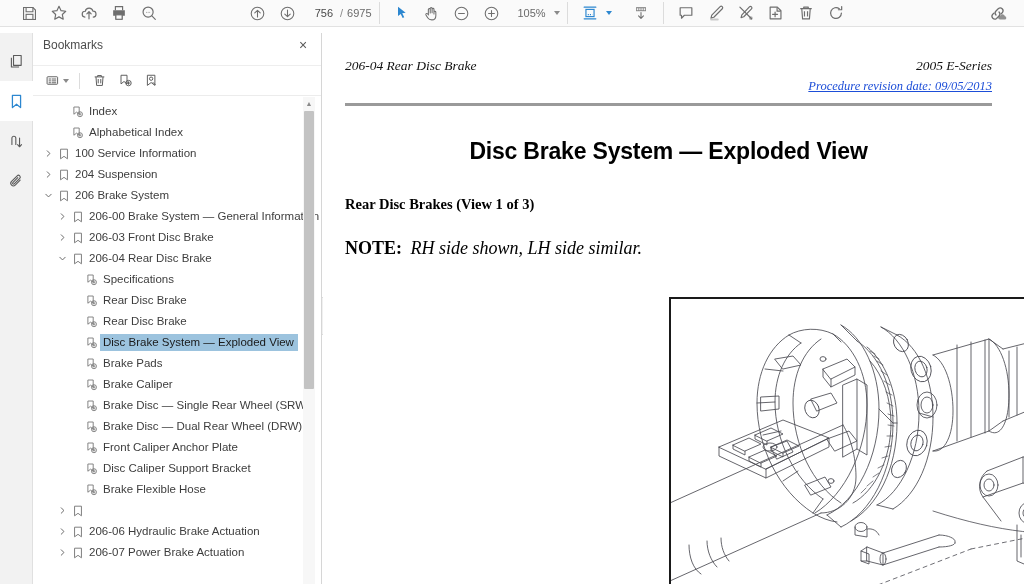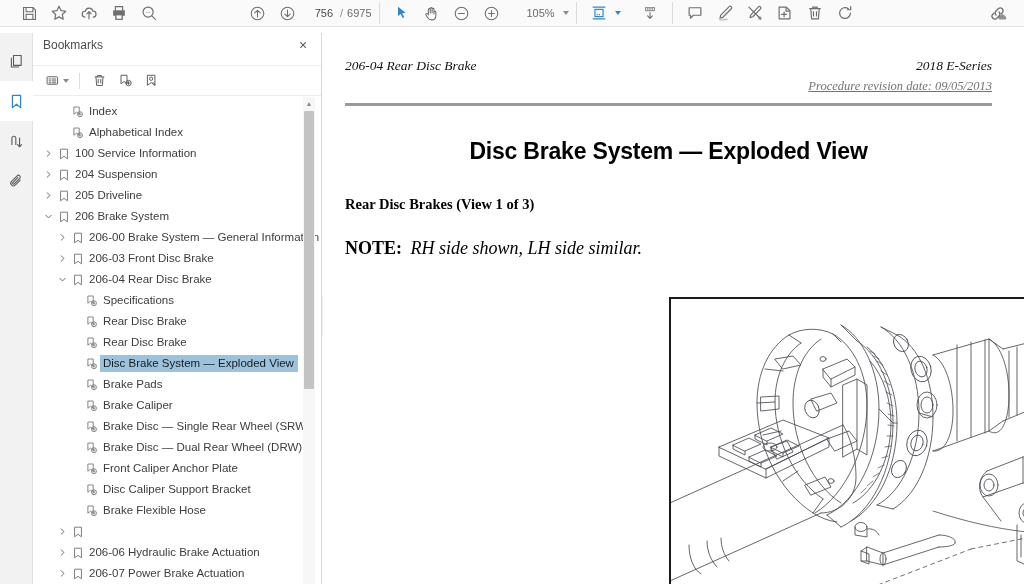--- a/index.html
+++ b/index.html
@@ -37,21 +37,21 @@
     display: flex; align-items: center; font-size: 11px; color: #555;
     margin-left: 6px;
   }
   .pagebox .cur {
     min-width: 28px; text-align: right; color: #4a4a4a; padding: 2px 3px;
   }
   .pagebox .sl { margin: 0 4px; color: #8a8a8a; }
   .pagebox .tot { color: #6a6a6a; }
   .zoombox {
     display: flex; align-items: center; font-size: 11px; color: #6a6a6a;
-    margin-left: 19px; cursor: pointer;
+    margin-left: 10px; cursor: pointer;
   }
   .zoombox .zval { min-width: 30px; text-align: center; }
   .caret {
     width: 0; height: 0; margin-left: 7px;
     border-left: 3.5px solid transparent;
     border-right: 3.5px solid transparent;
     border-top: 4px solid #8a8a8a;
   }
   .caret.blue { border-top-color: #2c87d0; }
 
@@ -162,21 +162,21 @@
   }
   .doc-head {
     display: flex; justify-content: space-between; align-items: flex-start;
     font-family: "Liberation Serif", serif;
   }
   .doc-head .col-l, .doc-head .col-r { line-height: 21px; }
   .doc-head .col-r { text-align: right; }
   .hdr-line { font-style: italic; font-size: 13.5px; color: #111; white-space: nowrap;}
   .hdr-line.caps { font-size: 13.5px; }
   .hdr-link {
-    font-style: italic; font-size: 12.5px; color: #737373;
+    font-style: italic; font-size: 12.5px; color: #1d4ed8;
     text-decoration: underline; white-space: nowrap;
   }
   .hdr-rule {
     height: 3px; background: #9a9a9a; margin-top: 6px; margin-bottom: 0;
   }
   h1.doc-title {
     font-family: "Liberation Sans", sans-serif;
     font-size: 23px; font-weight: bold; text-align: center;
     color: #000; margin-top: 32px; letter-spacing: -0.2px;
   }
@@ -479,33 +479,20 @@
           <span class="bm-icon">
             <svg width="12" height="12" viewBox="0 0 14 14" fill="none" stroke="currentColor" stroke-width="1.1" stroke-linejoin="round">
               <path d="M3 1.4h8v11.2L7 9.7l-4 2.9z"></path>
             </svg>
           </span>
           <span class="lbl">204 Suspension</span>
         </div>
         <div class="node d0">
           <span class="twisty">
             <svg width="9" height="9" viewBox="0 0 10 10" fill="none" stroke="currentColor" stroke-width="1.1" stroke-linecap="round" stroke-linejoin="round">
-              <path d="M3.6 2L6.6 5 3.6 8"></path>
-            </svg>
-          </span>
-          <span class="bm-icon">
-            <svg width="12" height="12" viewBox="0 0 14 14" fill="none" stroke="currentColor" stroke-width="1.1" stroke-linejoin="round">
-              <path d="M3 1.4h8v11.2L7 9.7l-4 2.9z"></path>
-            </svg>
-          </span>
-          <span class="lbl">205 Driveline</span>
-        </div>
-        <div class="node d0">
-          <span class="twisty">
-            <svg width="9" height="9" viewBox="0 0 10 10" fill="none" stroke="currentColor" stroke-width="1.1" stroke-linecap="round" stroke-linejoin="round">
               <path d="M2 3.6L5 6.6 8 3.6"></path>
             </svg>
           </span>
           <span class="bm-icon">
             <svg width="12" height="12" viewBox="0 0 14 14" fill="none" stroke="currentColor" stroke-width="1.1" stroke-linejoin="round">
               <path d="M3 1.4h8v11.2L7 9.7l-4 2.9z"></path>
             </svg>
           </span>
           <span class="lbl">206 Brake System</span>
         </div>
@@ -764,21 +751,21 @@
   </div>
 
   <div id="docview">
     <div id="page">
 
       <div class="doc-head">
         <div class="col-l">
           <div class="hdr-line">206-04 Rear Disc Brake</div>
         </div>
         <div class="col-r">
-          <div class="hdr-line">2018 E-Series</div>
+          <div class="hdr-line">2005 E-Series</div>
           <div class="hdr-link">Procedure revision date: 09/05/2013</div>
         </div>
       </div>
       <div class="hdr-rule"></div>
 
       <h1 class="doc-title">Disc Brake System — Exploded View</h1>
 
       <div class="sec-head">Rear Disc Brakes (View 1 of 3)</div>
 
       <div class="note">

